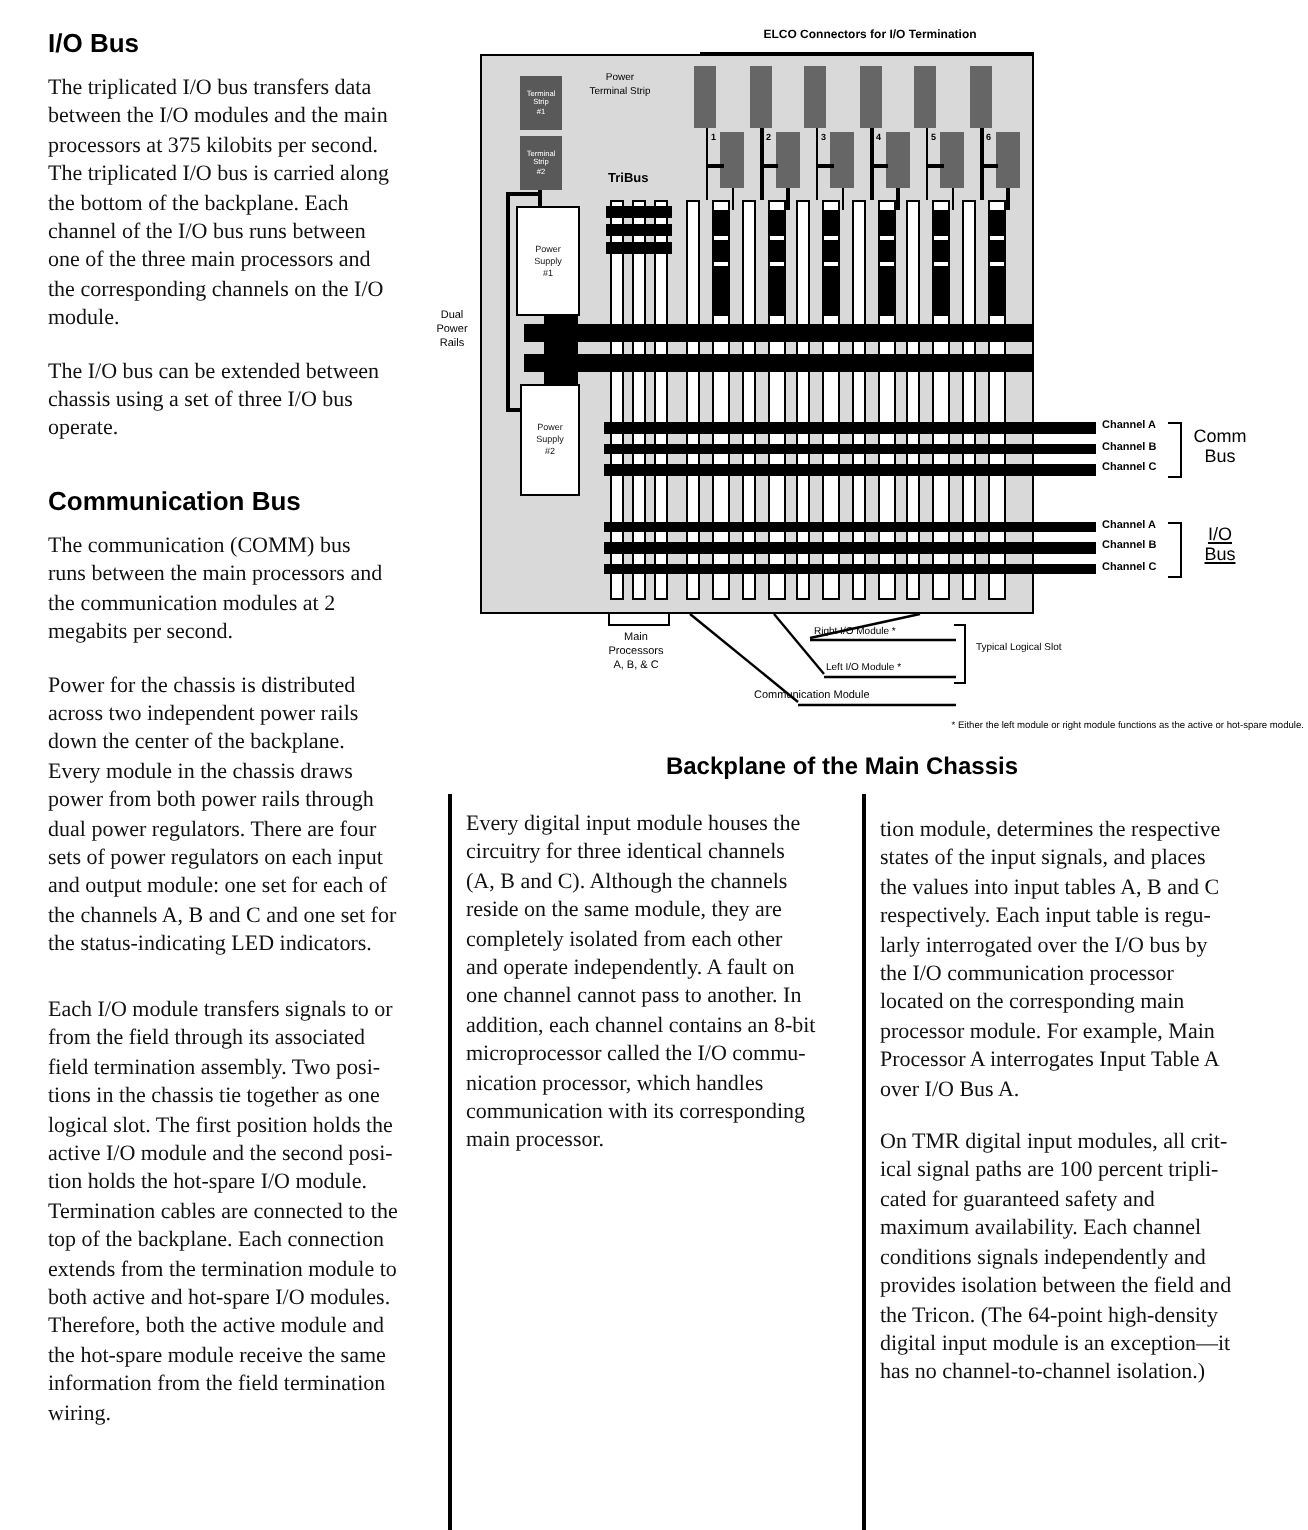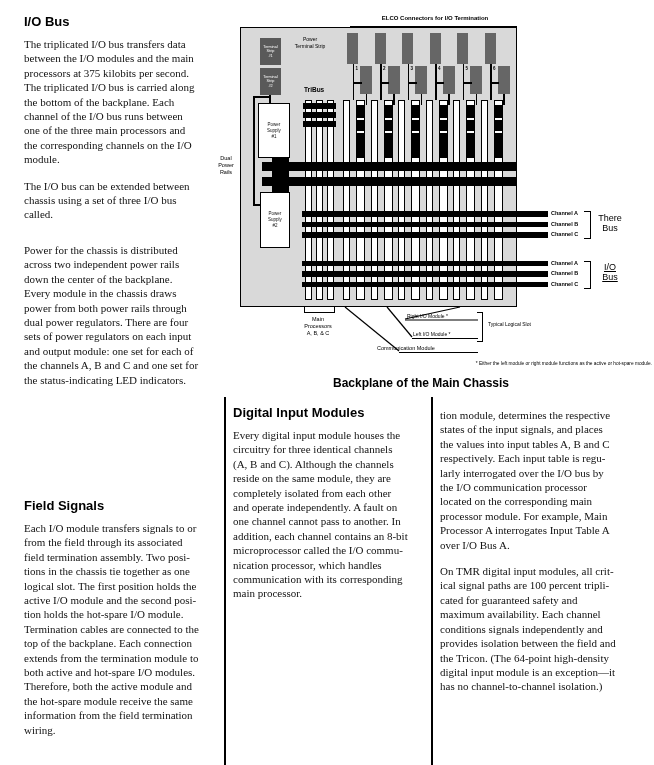--- a/index.html
+++ b/index.html
@@ -48,36 +48,40 @@
 between the I/O modules and the main
 processors at 375 kilobits per second.
 The triplicated I/O bus is carried along
 the bottom of the backplane. Each
 channel of the I/O bus runs between
 one of the three main processors and
 the corresponding channels on the I/O
 module.</p>
     <p>The I/O bus can be extended between
 chassis using a set of three I/O bus
-called.</p>
+operate.</p>
   </div>
   <div class="col" style="left:24px;top:243px;width:200px;">
+    <h2>Communication Bus</h2>
+    <p>The communication (COMM) bus
+runs between the main processors and
+the communication modules at 2
+megabits per second.</p>
     <p>Power for the chassis is distributed
 across two independent power rails
 down the center of the backplane.
 Every module in the chassis draws
 power from both power rails through
 dual power regulators. There are four
 sets of power regulators on each input
 and output module: one set for each of
 the channels A, B and C and one set for
 the status-indicating LED indicators.</p>
   </div>
   <div class="col" style="left:24px;top:498px;width:200px;">
-    <h2>Field Signals</h2>
     <p>Each I/O module transfers signals to or
 from the field through its associated
 field termination assembly. Two posi-
 tions in the chassis tie together as one
 logical slot. The first position holds the
 active I/O module and the second posi-
 tion holds the hot-spare I/O module.
 Termination cables are connected to the
 top of the backplane. Each connection
 extends from the termination module to
@@ -85,21 +89,20 @@
 Therefore, both the active module and
 the hot-spare module receive the same
 information from the field termination
 wiring.</p>
   </div>
 
   <div class="vrule" style="left:224px;top:397px;height:368px;"></div>
   <div class="vrule" style="left:431px;top:397px;height:368px;"></div>
 
   <div class="col" style="left:233px;top:405px;width:195px;">
-    <h2>Digital Input Modules</h2>
     <p>Every digital input module houses the
 circuitry for three identical channels
 (A, B and C). Although the channels
 reside on the same module, they are
 completely isolated from each other
 and operate independently. A fault on
 one channel cannot pass to another. In
 addition, each channel contains an 8-bit
 microprocessor called the I/O commu-
 nication processor, which handles
@@ -238,21 +241,21 @@
       <div class="bar" style="left: 490px; top: 64px; width: 1.5px; height: 36px;"></div>
       <div class="bar" style="left: 490px; top: 82px; width: 9px; height: 1.5px;"></div>
       <div class="bar" style="left: 503px; top: 94px; width: 1.5px; height: 11px;"></div>
       <div class="num" style="left: 481.5px; top: 66px; width: 14px; height: 6px;">6</div>
     </div>
 
   <div class="lbl" style="left:551px;top:210px;width:32px;font-size:5.5px;font-weight:bold;">Channel A</div>
   <div class="lbl" style="left:551px;top:220.5px;width:32px;font-size:5.5px;font-weight:bold;">Channel B</div>
   <div class="lbl" style="left:551px;top:231px;width:32px;font-size:5.5px;font-weight:bold;">Channel C</div>
   <div class="bracket-right" style="left:584px;top:211px;width:6px;height:26px;"></div>
-  <div class="lbl" style="left:592px;top:214px;width:36px;font-size:9px;line-height:9.5px;text-align:center;">There
+  <div class="lbl" style="left:592px;top:214px;width:36px;font-size:9px;line-height:9.5px;text-align:center;">Comm
 Bus</div>
 
   <div class="lbl" style="left:551px;top:259.5px;width:32px;font-size:5.5px;font-weight:bold;">Channel A</div>
   <div class="lbl" style="left:551px;top:270px;width:32px;font-size:5.5px;font-weight:bold;">Channel B</div>
   <div class="lbl" style="left:551px;top:280.5px;width:32px;font-size:5.5px;font-weight:bold;">Channel C</div>
   <div class="bracket-right" style="left:584px;top:260.5px;width:6px;height:26px;"></div>
   <div class="lbl" style="left:592px;top:263px;width:36px;font-size:9px;line-height:9.5px;text-align:center;text-decoration:underline;">I/O
 Bus</div>
 
   <div class="bracket-up" style="left:304px;top:306px;width:29px;height:6px;"></div>

